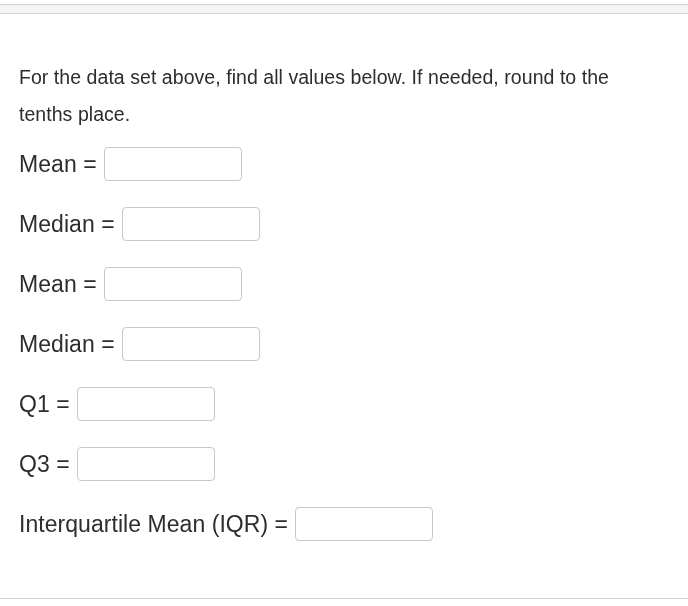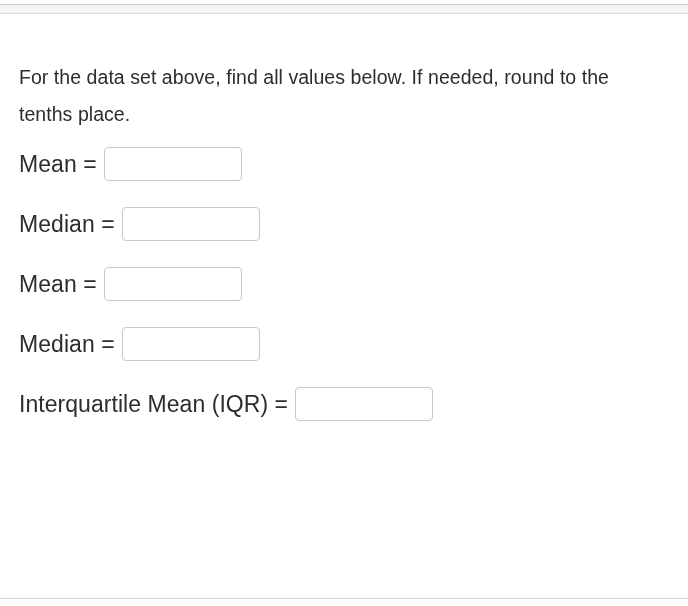--- a/index.html
+++ b/index.html
@@ -111,21 +111,29 @@
   <div class="answer-row">
     <span class="answer-label">Mean =</span>
     <input class="answer-input" type="text" value="" style="">
   </div>
 
   <div class="answer-row">
     <span class="answer-label">Median =</span>
     <input class="answer-input" type="text" value="" style="">
   </div>
 
+  <div class="answer-row">
+    <span class="answer-label">Q1 =</span>
+    <input class="answer-input" type="text" value="" style="">
+  </div>
 
+  <div class="answer-row">
+    <span class="answer-label">Q3 =</span>
+    <input class="answer-input" type="text" value="" style="">
+  </div>
 
   <div class="answer-row">
     <span class="answer-label">Interquartile Mean (IQR) =</span>
     <input class="answer-input" type="text" value="" style="">
   </div>
 
 </div>
 
 <div id="bottom-rule"></div>
 

